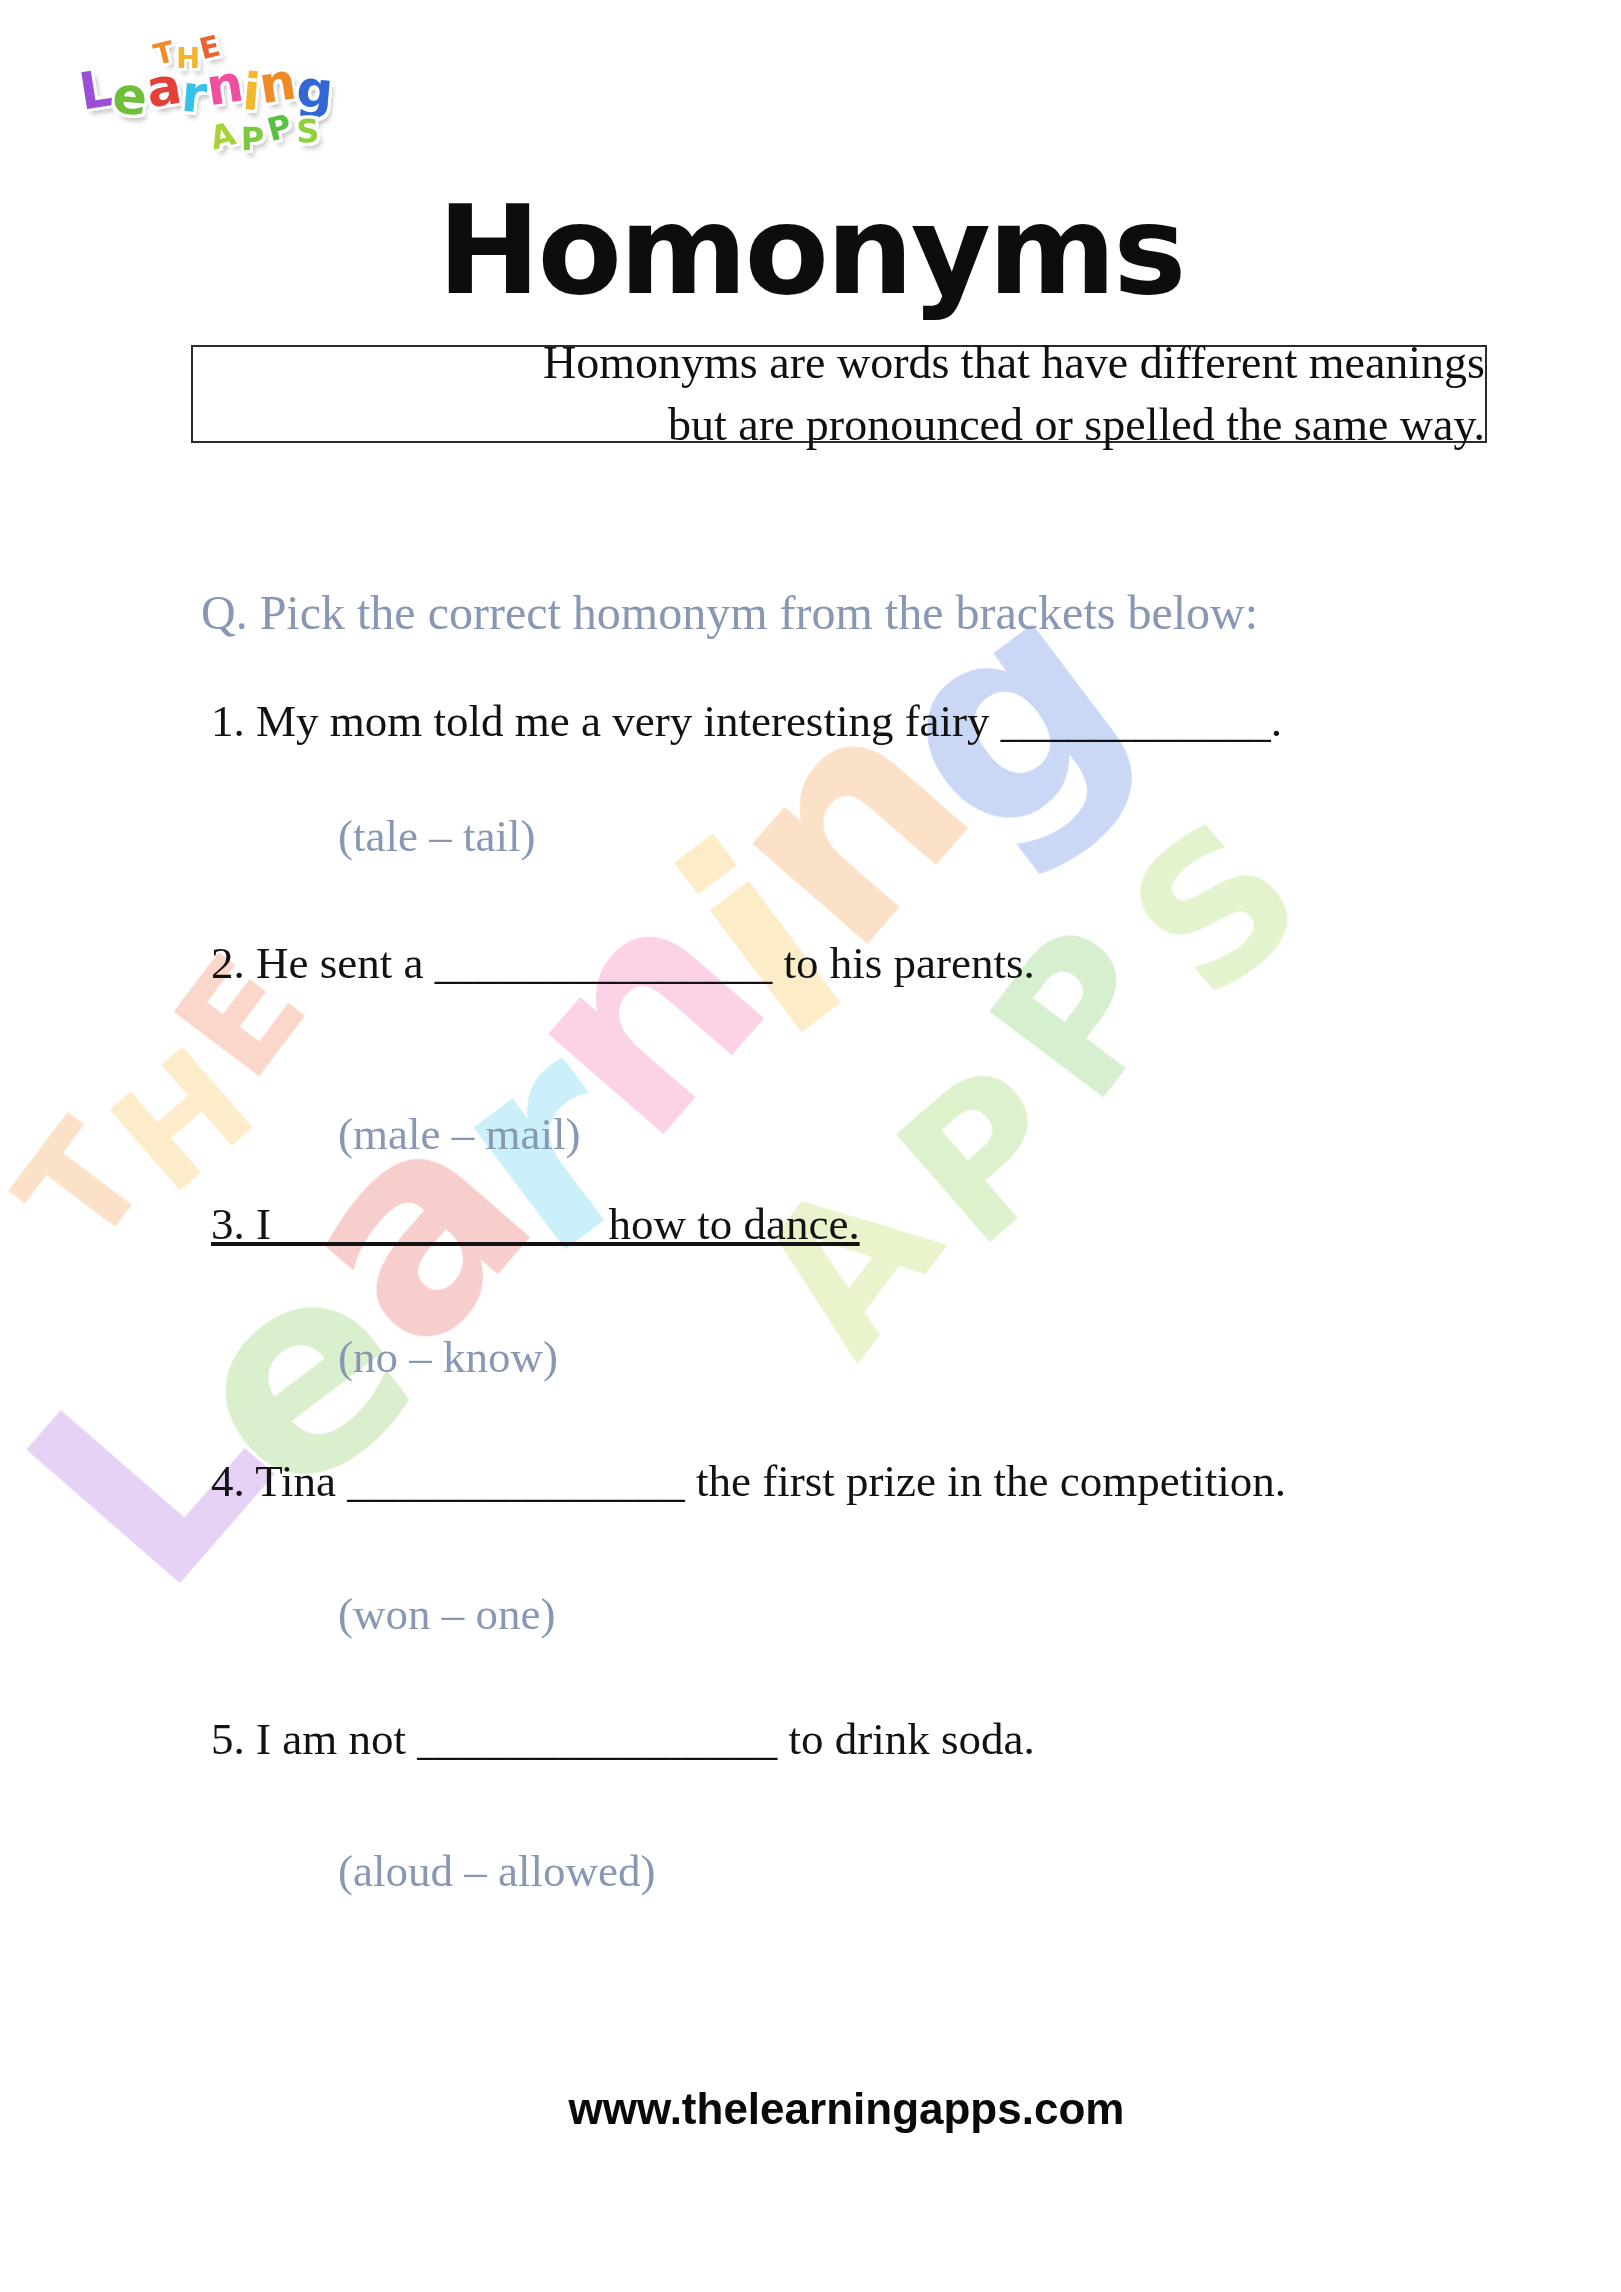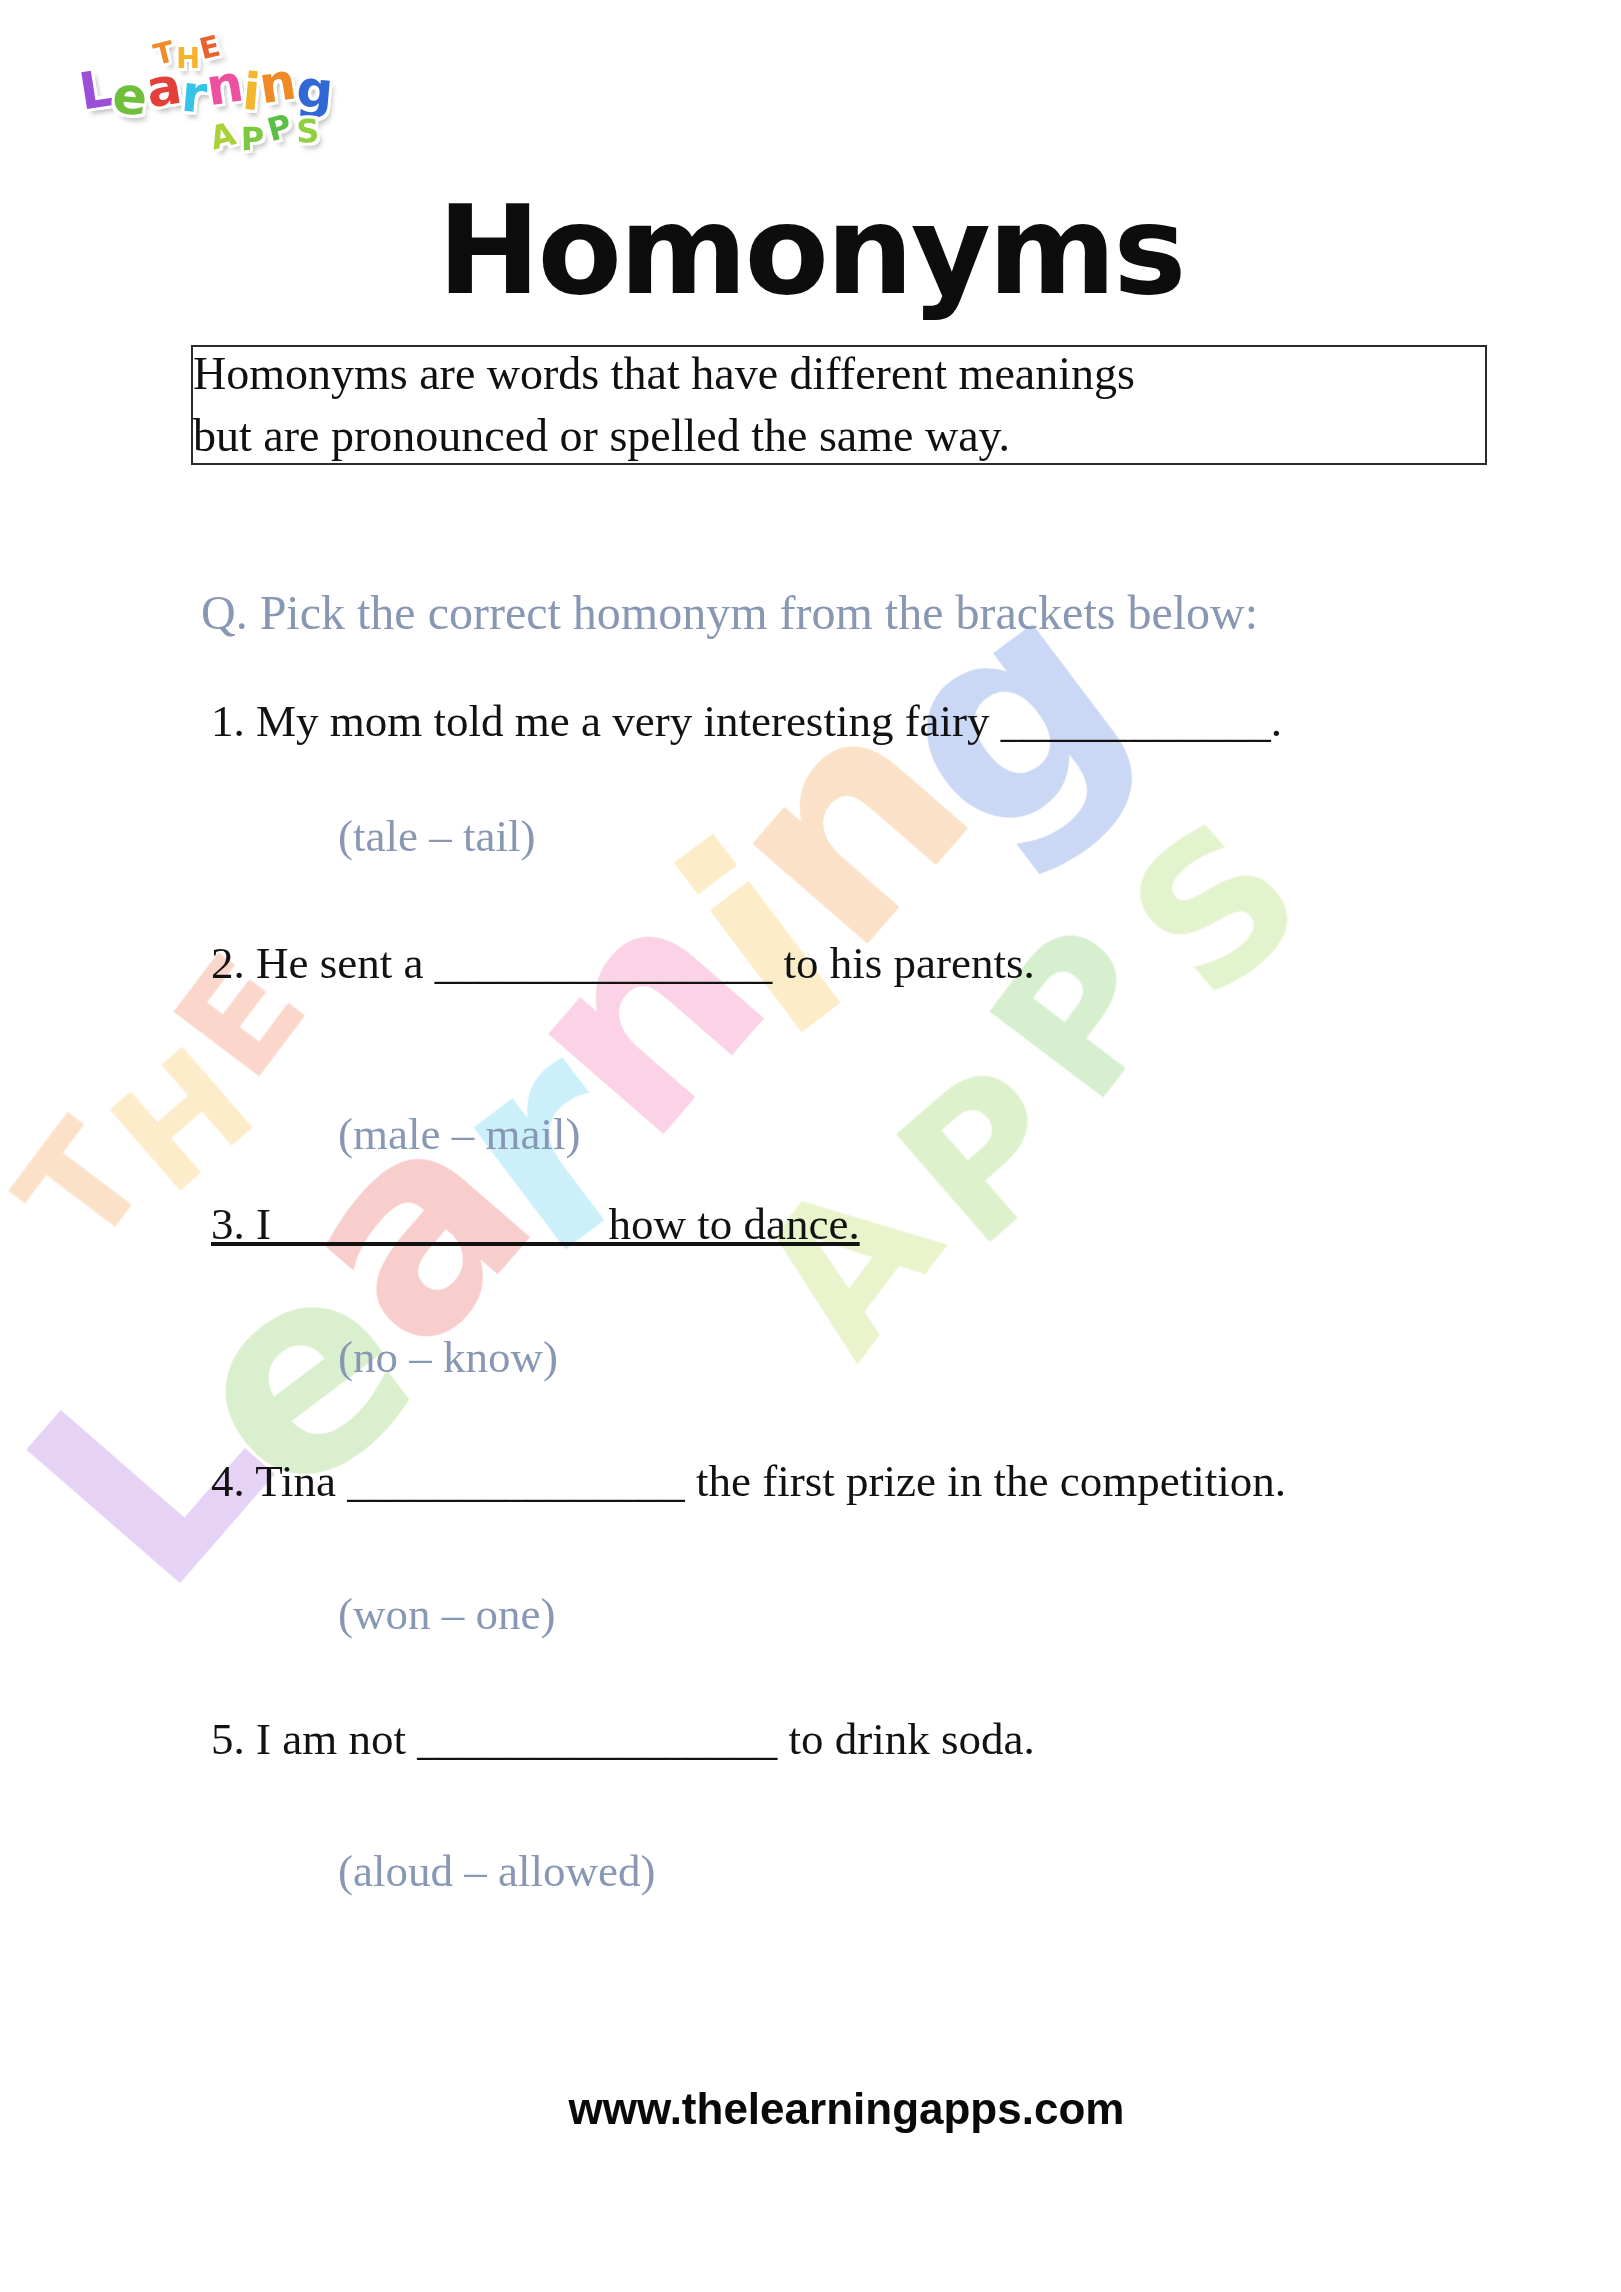--- a/index.html
+++ b/index.html
@@ -45,24 +45,24 @@
   .content { position:absolute; inset:0; z-index:2; }
 
   .title {
     position:absolute; left:0; top:186px; width:100%;
     text-align:center; font-family:"DejaVu Sans", sans-serif;
     font-size:123px; font-weight:700; letter-spacing:-2.9px; color:#0d0d0d;
     line-height:1.05;
   }
 
   .def-box {
-    position:absolute; left:191px; top:345px; width:1296px; height:120px;
+    position:absolute; left:191px; top:345px; width:1296px; height:98px;
     border:2px solid #2b2b2b; background:transparent;
     display:flex; flex-direction:column; justify-content:center;
-    text-align:left; font-size:46px; line-height:62px; color:#101010;
+    text-align:right; font-size:46px; line-height:62px; color:#101010;
   }
 
   .prompt {
     position:absolute; left:201px; top:545px;
     font-size:48px; color:var(--accent);margin-top:40px;
   }
 
   .qrow { position:absolute; left:211px; font-size:45px; color:#121212; white-space:nowrap; }
   .orow { position:absolute; left:338px; font-size:45px; color:var(--accent); white-space:nowrap; }
   .q1 { top:678px;margin-top:17px; }  .o1 { top:810px; }

